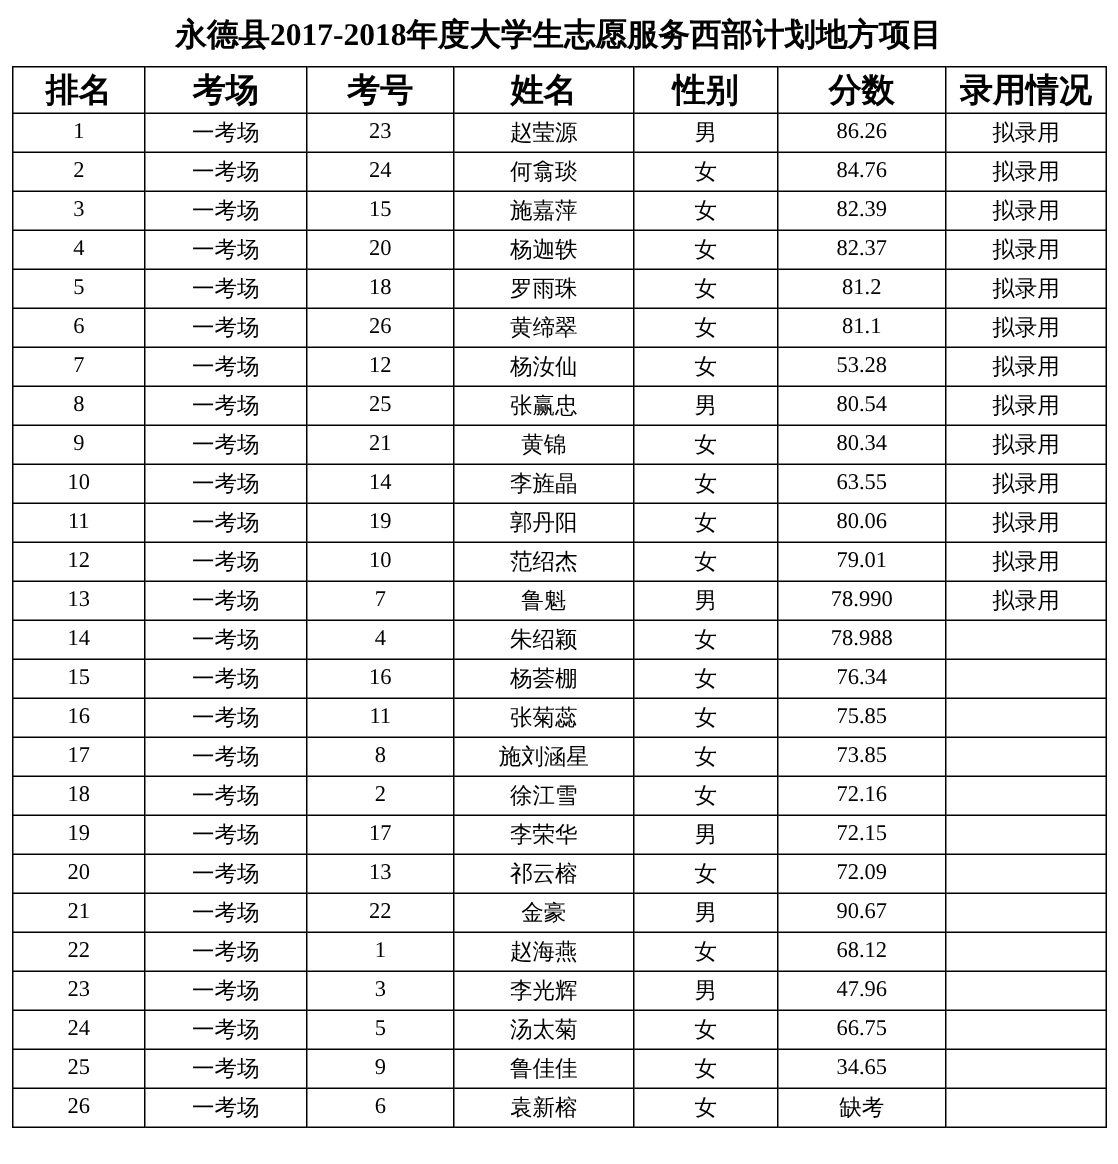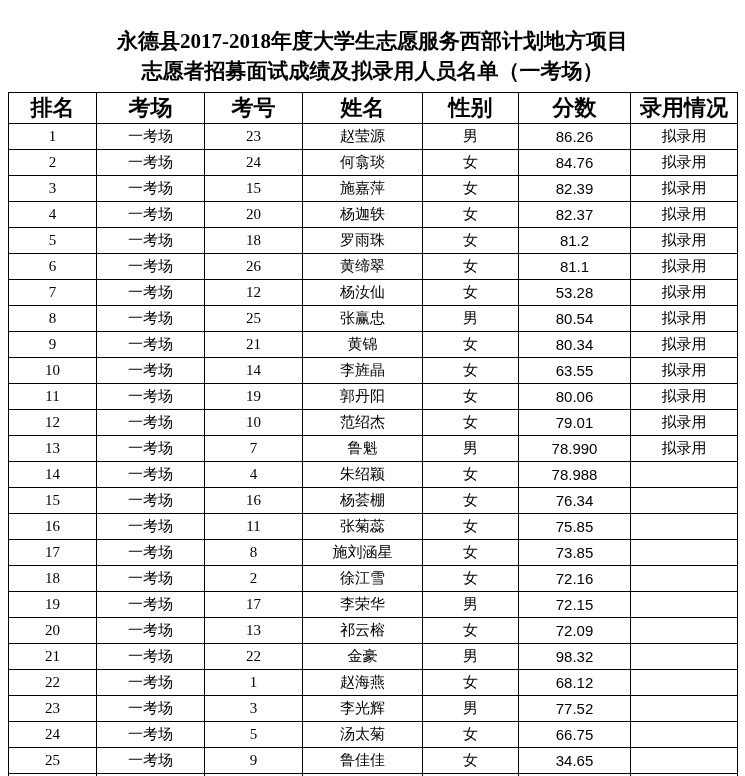--- a/index.html
+++ b/index.html
@@ -19,21 +19,21 @@
     height: 776px;
     box-sizing: border-box;
     padding: 6px 8px 0 8px;
   }
   .title {
     text-align: center;
     font-weight: bold;
     font-size: 21px;
     line-height: 30px;
     letter-spacing: 0px;
-    margin: 20px 0 6px 0;
+    margin: 2px 0 6px 0;
     white-space: nowrap;
   }
   .title .line {
     display: block;
   }
   table.grid {
     border-collapse: collapse;
     width: 729px;
     margin: 0 auto;
     table-layout: fixed;
@@ -51,38 +51,37 @@
   table.grid th {
     font-weight: bold;
     font-size: 22px;
     height: 30px;
   }
   td.rank { font-size: 14px; }
   td.room { font-size: 14px; }
   td.num { font-size: 14px; }
   td.name { font-size: 16px; font-family: Liberation Serif, serif; }
   td.gender { font-size: 14px; }
-  td.score { font-size: 15px; font-family: Liberation Sans, sans-serif; margin-top: 10px; }
+  td.score { font-size: 15px; font-family: Liberation Serif, serif; margin-top: 10px; }
   td.result { font-size: 14px; }
   col.c-rank { width: 88px; }
   col.c-room { width: 108px; }
   col.c-num { width: 98px; }
   col.c-name { width: 120px; }
   col.c-gender { width: 96px; }
   col.c-score { width: 112px; }
   col.c-result { width: 107px; }
 </style>
 </head>
 <body>
 
 <div class="page">
 
   <div class="title">
     <span class="line">永德县2017-2018年度大学生志愿服务西部计划地方项目</span>
-    <span class="line">志愿者招募面试成绩及拟录用人员名单（一考场）</span>
   </div>
 
   <table class="grid">
     <colgroup>
       <col class="c-rank">
       <col class="c-room">
       <col class="c-num">
       <col class="c-name">
       <col class="c-gender">
       <col class="c-score">
@@ -279,39 +278,39 @@
           <td class="gender">女</td>
           <td class="score">72.09</td>
           <td class="result"></td>
         </tr>
         <tr>
           <td class="rank">21</td>
           <td class="room">一考场</td>
           <td class="num">22</td>
           <td class="name">金豪</td>
           <td class="gender">男</td>
-          <td class="score">98.32</td>
+          <td class="score">90.67</td>
           <td class="result"></td>
         </tr>
         <tr>
           <td class="rank">22</td>
           <td class="room">一考场</td>
           <td class="num">1</td>
           <td class="name">赵海燕</td>
           <td class="gender">女</td>
           <td class="score">68.12</td>
           <td class="result"></td>
         </tr>
         <tr>
           <td class="rank">23</td>
           <td class="room">一考场</td>
           <td class="num">3</td>
           <td class="name">李光辉</td>
           <td class="gender">男</td>
-          <td class="score">77.52</td>
+          <td class="score">47.96</td>
           <td class="result"></td>
         </tr>
         <tr>
           <td class="rank">24</td>
           <td class="room">一考场</td>
           <td class="num">5</td>
           <td class="name">汤太菊</td>
           <td class="gender">女</td>
           <td class="score">66.75</td>
           <td class="result"></td>

